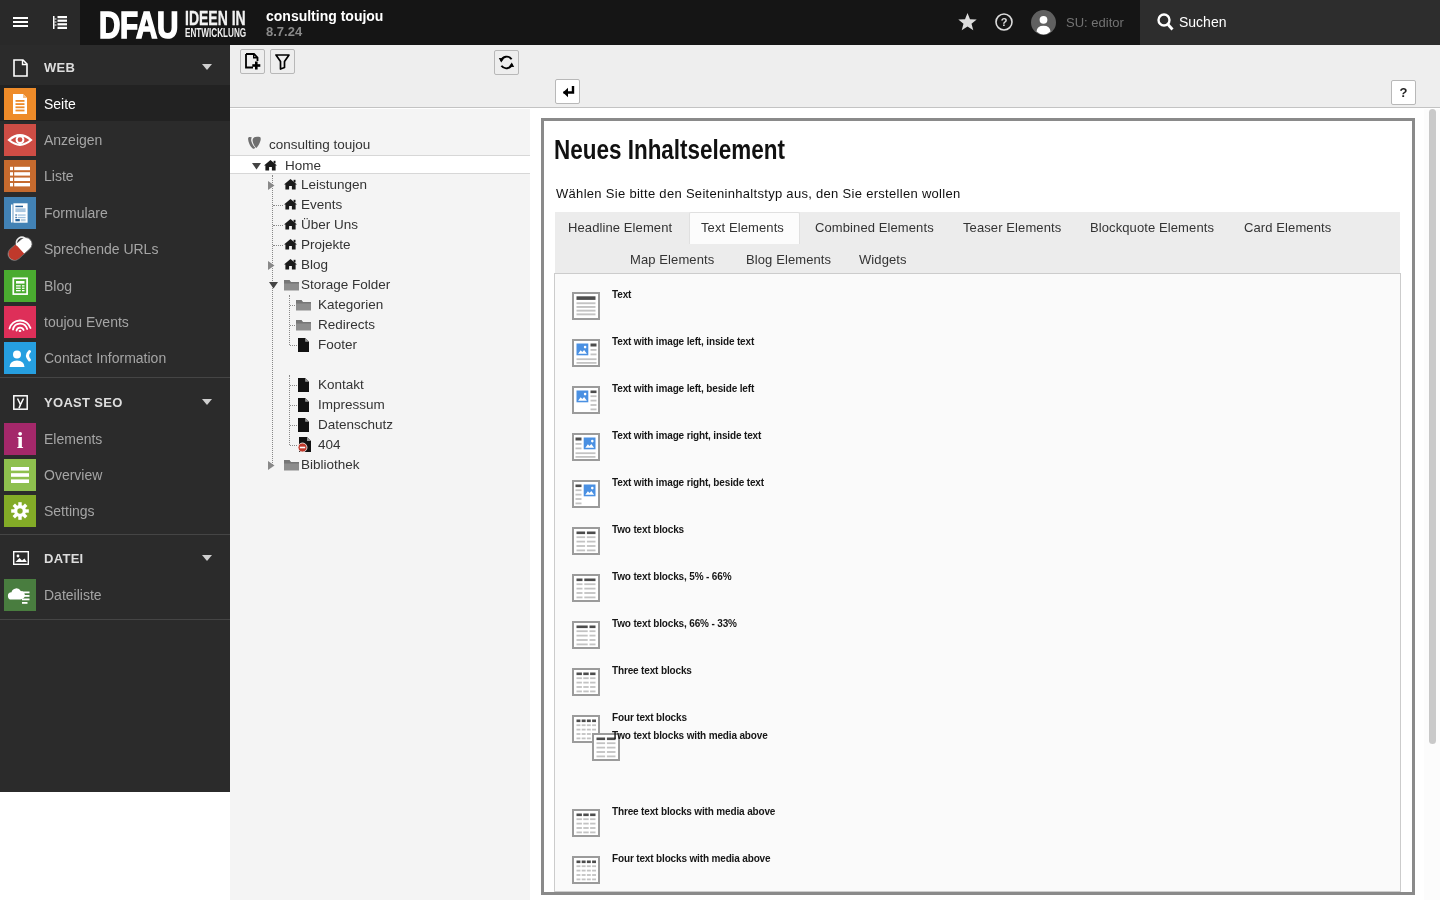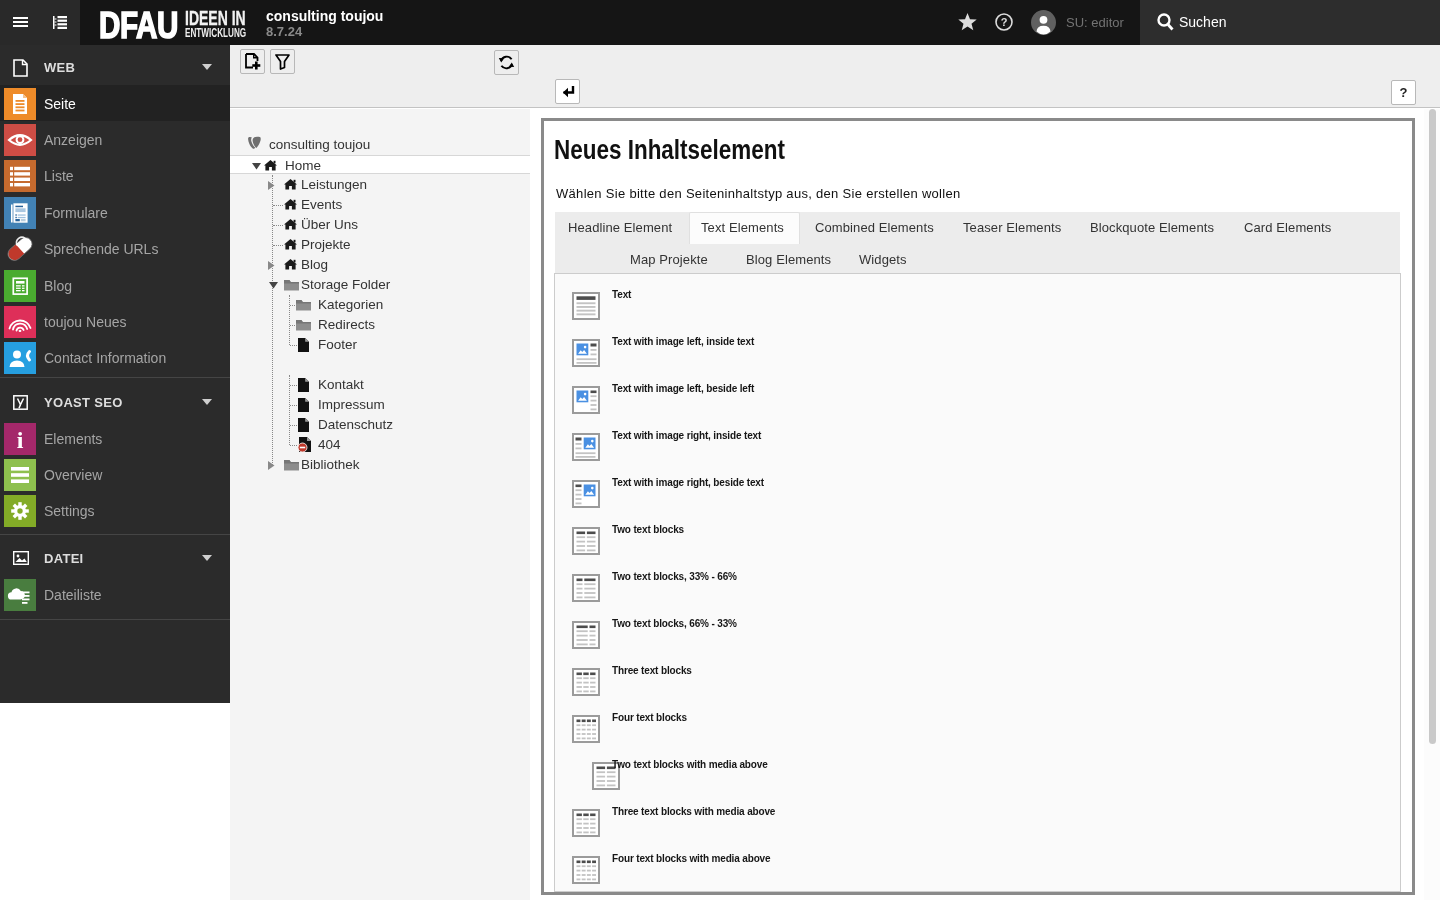--- a/index.html
+++ b/index.html
@@ -6,21 +6,21 @@
 html,body { width:1440px; height:900px; overflow:hidden; font-family:"Liberation Sans", sans-serif; }
 body { position:relative; background:#fff; }
 .abs { position:absolute; }
 
 
 #topbar { position:absolute; left:0; top:0; width:1440px; height:45px; background:#151515; }
 #topbar-left { position:absolute; left:0; top:0; width:80px; height:45px; background:#292929; }
 #topbar-search { position:absolute; left:1140px; top:0; width:300px; height:45px; background:#2d2d2d; }
 
 
-#sidebar { position:absolute; left:0; top:45px; width:230px; height:658px; background:#2b2b2b; }
+#sidebar { position:absolute; left:0; top:45px; width:230px; height:747px; background:#2b2b2b; }
 .sb-sep { position:absolute; left:0; width:230px; height:1px; background:#454545; }
 .sb-head-txt { position:absolute; left:44px; font-size:13px; font-weight:bold; color:#ddd; letter-spacing:0.3px; }
 .sb-item-txt { position:absolute; left:44px; font-size:14px; color:#a5a5a5; }
 .sb-caret { position:absolute; left:202px; width:0; height:0; border-left:5px solid transparent; border-right:5px solid transparent; border-top:6px solid #cfcfcf; }
 .sb-icon { position:absolute; left:4px; width:32px; height:32px; }
 
 
 #docheader { position:absolute; left:230px; top:45px; width:1210px; height:63px; background:#eee; border-bottom:1px solid #c3c3c3; }
 .tbtn { position:absolute; width:25px; height:25px; border:1px solid #b8b8b8; border-radius:2px; }
 
@@ -178,21 +178,21 @@
 
   <svg class="sb-icon" style="top:260.9px" viewBox="0 0 32 32">
       <rect width="32" height="32" fill="#de2f59"></rect>
       <g fill="none" stroke="#fff" stroke-width="1.8" stroke-linecap="round">
         <path d="M5.5 22.5 A 11 11 0 0 1 26.5 22"></path>
         <path d="M9 23.5 A 7.3 7.3 0 0 1 23.2 23"></path>
         <path d="M12.5 24.5 A 3.7 3.7 0 0 1 19.6 24"></path>
         <path d="M15.5 25 A 0.8 0.8 0 0 1 16.5 25"></path>
       </g>
     </svg>
-  <div class="sb-item-txt" style="top:268.9px;">toujou Neues</div>
+  <div class="sb-item-txt" style="top:268.9px;">toujou Events</div>
 
   <svg class="sb-icon" style="top:297.3px" viewBox="0 0 32 32">
       <rect width="32" height="32" fill="#269fe0"></rect>
       <circle cx="13" cy="12.5" r="4" fill="#fff"></circle>
       <path d="M5.5 25 Q6 18.5 13 18.5 Q20 18.5 20.5 25 Z" fill="#fff"></path>
       <path d="M25.5 9.5 Q21.5 13.5 25.5 18" fill="none" stroke="#fff" stroke-width="3" stroke-linecap="round"></path>
     </svg>
   <div class="sb-item-txt" style="top:305.3px;">Contact Information</div>
 
   <div class="sb-sep" style="top:332px;"></div>
@@ -445,21 +445,21 @@
     <div id="msub">Wählen Sie bitte den Seiteninhaltstyp aus, den Sie erstellen wollen</div>
     <div id="mtabs">
       <div id="activetab"></div>
       <div class="tab" style="left:13px;top:8px;">Headline Element</div>
       <div class="tab" style="left:146px;top:8px;">Text Elements</div>
       <div class="tab" style="left:260px;top:8px;">Combined Elements</div>
       <div class="tab" style="left:408px;top:8px;">Teaser Elements</div>
       <div class="tab" style="left:535px;top:8px;">Blockquote Elements</div>
       <div class="tab" style="left:689px;top:8px;">Card Elements</div>
       <div class="tab" style="left:12px;top:39.5px;margin-top:28px;">Media</div>
-      <div class="tab" style="left:75px;top:39.5px;">Map Projekte</div>
+      <div class="tab" style="left:75px;top:39.5px;">Map Elements</div>
       <div class="tab" style="left:191px;top:39.5px;">Blog Elements</div>
       <div class="tab" style="left:304px;top:39.5px;">Widgets</div>
     </div>
     <div id="mbox">
       <svg width="0" height="0" style="position:absolute">
         <defs>
           <g id="ib">
               <rect x="1" y="1" width="26" height="26" fill="#fff" stroke="#9b9b9b" stroke-width="2"></rect>
             </g>
           <g id="img">
@@ -562,21 +562,21 @@
             <use href="#c86" x="14.9" y="4.5"></use>
           </svg>
         <span class="ilbl">Two text blocks</span>
       </div>
       <div class="item" style="top:299.5px;">
         <svg width="28" height="28" viewBox="0 0 28 28">
             <use href="#ib"></use>
             <use href="#c6" x="4.5" y="4.5"></use>
             <use href="#c112" x="12.3" y="4.5"></use>
           </svg>
-        <span class="ilbl">Two text blocks, 33% - 66%</span>
+        <span class="ilbl">Two text blocks, 5% - 66%</span>
       </div>
       <div class="item" style="top:346.5px;">
         <svg width="28" height="28" viewBox="0 0 28 28">
             <use href="#ib"></use>
             <use href="#c112" x="4.5" y="4.5"></use>
             <use href="#c6" x="17.5" y="4.5"></use>
           </svg>
         <span class="ilbl">Two text blocks, 66% - 33%</span>
       </div>
       <div class="item" style="top:393.5px;text-decoration:underline;">
@@ -591,21 +591,21 @@
       <div class="item" style="top:440.5px;">
         <svg width="28" height="28" viewBox="0 0 28 28">
             <use href="#ib"></use>
             <use href="#c39" x="4.5" y="4.5"></use>
             <use href="#c39" x="9.7" y="4.5"></use>
             <use href="#c39" x="14.9" y="4.5"></use>
             <use href="#c39" x="20.1" y="4.5"></use>
           </svg>
         <span class="ilbl">Four text blocks</span>
       </div>
-      <div class="item" style="top:488px;padding-left:20px;">
+      <div class="item" style="top:459px;padding-left:20px;">
         <svg width="28" height="28" viewBox="0 0 28 28">
             <use href="#ib"></use>
             <use href="#c86" x="4.5" y="4.5"></use>
             <use href="#c86" x="14.9" y="4.5"></use>
           </svg>
         <span class="ilbl">Two text blocks with media above</span>
       </div>
       <div class="item" style="top:534.5px;">
         <svg width="28" height="28" viewBox="0 0 28 28">
             <use href="#ib"></use>

